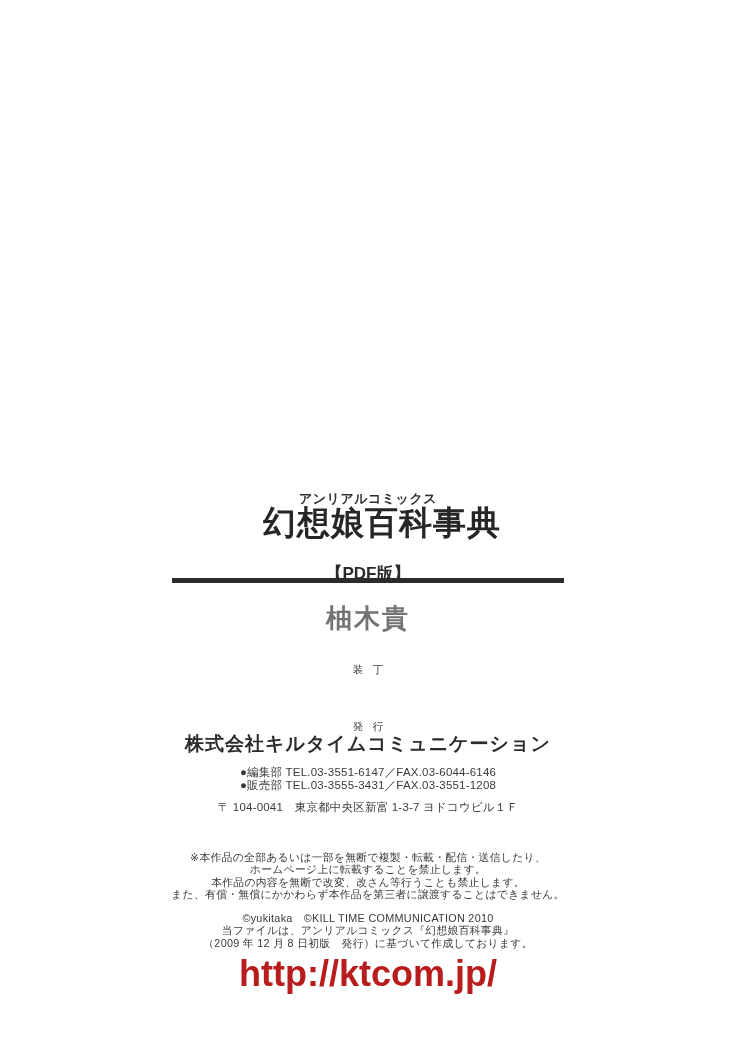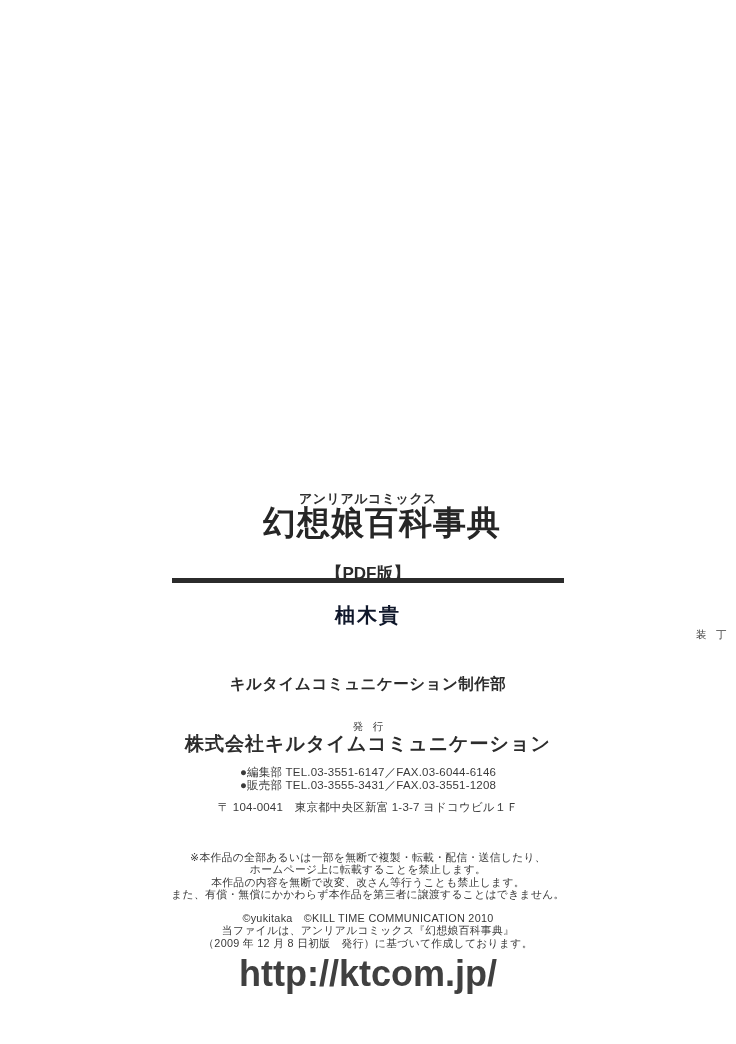--- a/index.html
+++ b/index.html
@@ -62,26 +62,26 @@
   .role-label {
     font-size: 10.5px;
     font-weight: 500;
     color: #3d3d3d;
     letter-spacing: 0.9em;
     padding-left: 0.9em; 
   }
   .author-label  { top: 590px; }
   .author-name {
     top: 604px;
-    font-size: 20px;
+    font-size: 26px;
     font-weight: 800;
-    color: #0f172a;
+    color: #737373;
     letter-spacing: 2px;
   }
-  .design-label { top: 628px; text-align: right; }
+  .design-label { top: 663px; }
   .design-name {
     top: 675px;
     font-size: 15.5px;
     font-weight: 700;
     color: #2c2c2c;
     letter-spacing: 0.5px;
   }
   .publisher-label { top: 720px; }
   .publisher-name {
     top: 733px;
@@ -110,21 +110,21 @@
     top: 912px;
     font-size: 10.8px;
     line-height: 12.4px;
     color: #383838;
     letter-spacing: 0.3px;
   }
   .website-url {
     top: 954px;
     font-size: 36px;
     font-weight: 900;
-    color: #404040;
+    color: #b91c1c;
     letter-spacing: 0px;
     line-height: 1.1;
   }
 </style>
 </head>
 <body>
 
 <div class="page">
 
   <div class="block imprint">アンリアルコミックス</div>
@@ -133,21 +133,20 @@
 
   <div class="block edition">【PDF版】</div>
 
   <div class="divider" style="background: rgb(43, 43, 43);"></div>
 
 
   <div class="block author-name">柚木貴</div>
 
   <div class="block role-label design-label">装丁</div>
 
-  <div class="block design-name">キルタイムコミュニケーション制作部</div>
 
   <div class="block role-label publisher-label">発行</div>
 
   <div class="block publisher-name">株式会社キルタイムコミュニケーション</div>
 
   <div class="block small-line publisher-address">〒 104-0041　東京都中央区新富 1-3-7 ヨドコウビル１Ｆ</div>
 
   <div class="block small-line contact-editorial">●編集部 TEL.03-3551-6147／FAX.03-6044-6146</div>
 
   <div class="block small-line contact-sales">●販売部 TEL.03-3555-3431／FAX.03-3551-1208</div>

